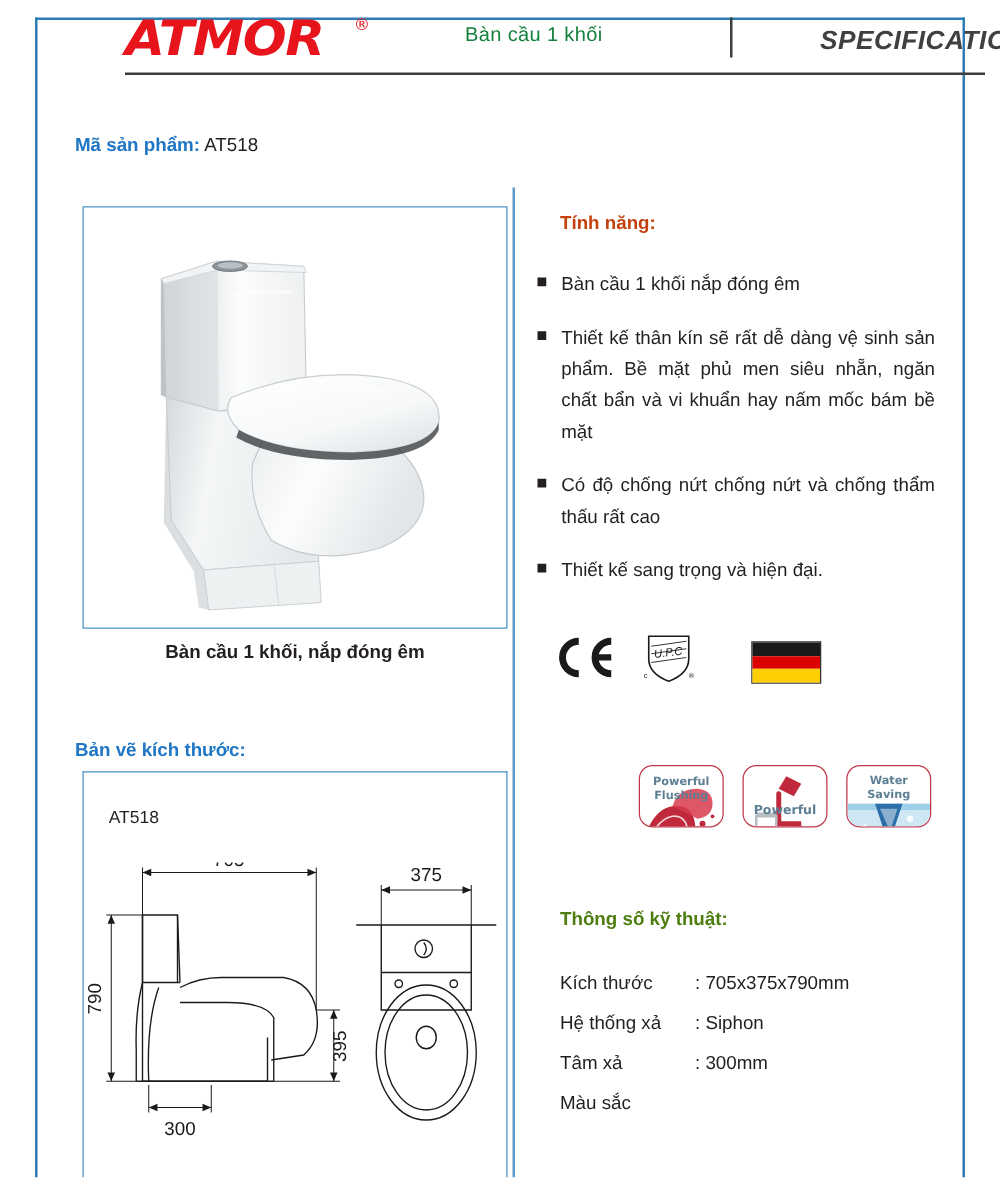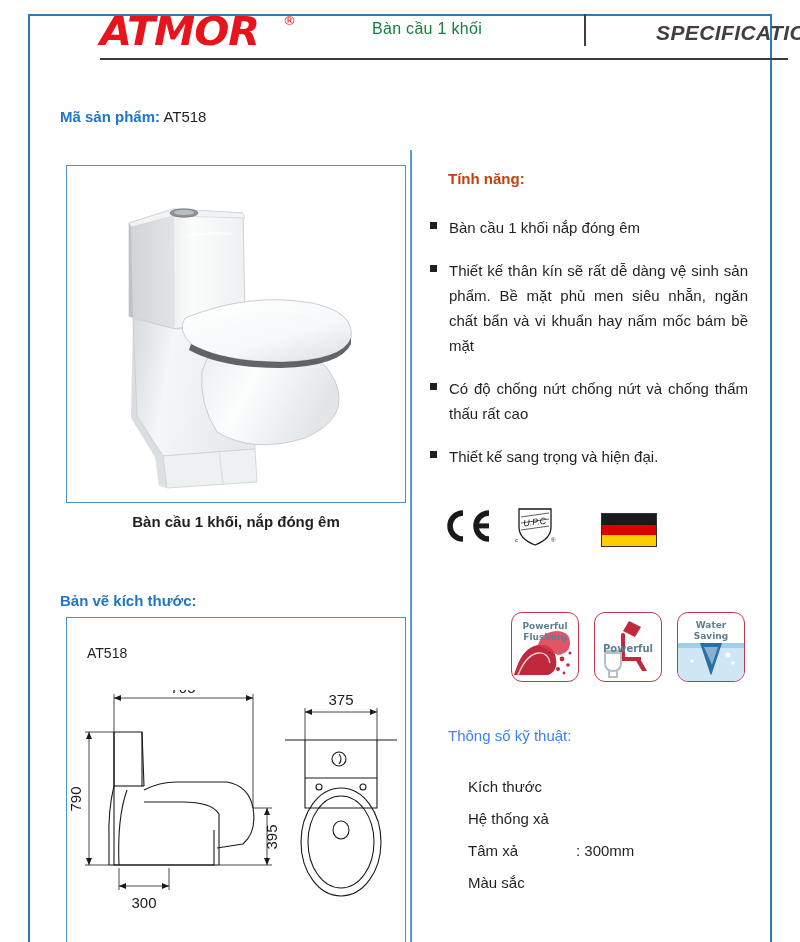--- a/index.html
+++ b/index.html
@@ -243,21 +243,21 @@
     position: absolute;
     left: 428px;
     top: 612px;
     width: 320px;
     height: 74px;
   }
   .badge {
     position: absolute;
     top: 0;
     width: 68px;
-    height: 70px;
+    height: 50px;
     border: 1.6px solid #c0394b;
     border-radius: 11px;
     box-sizing: border-box;
     overflow: hidden;
     background: #fff;
   }
   .badge-caption {
     position: absolute;
     width: 100%;
     text-align: center;
@@ -267,36 +267,36 @@
     color: #5d7f93;
     font-family: "DejaVu Sans", sans-serif;
   }
 
   
   #spec-heading {
     position: absolute;
     left: 448px;
     top: 727px;
     font-size: 15px;
-    font-weight: normal;
-    color: #3b82f6;
+    font-weight: bold;
+    color: #4d7c0f;
   }
   #spec-table {
     position: absolute;
     left: 448px;
     top: 778px;
     width: 300px;
   }
   .spec-row {
     display: flex;
     margin-bottom: 15px;
     font-size: 15px;
     color: #231f20;
   }
-  .spec-label { width: 108px; flex: 0 0 auto; margin-left: 20px; }
+  .spec-label { width: 108px; flex: 0 0 auto; }
   .spec-value { flex: 1 1 auto; }
 
   svg { display: block; }
 </style>
 </head>
 <body>
 
 <div id="page-frame"></div>
 <div id="column-divider"></div>
 
@@ -566,23 +566,25 @@
       <div>Water</div>
       <div>Saving</div>
     </div>
   </div>
 </div>
 
 <div id="spec-heading">Thông số kỹ thuật:</div>
 <div id="spec-table">
   <div class="spec-row">
     <span class="spec-label">Kích thước</span>
+    <span class="spec-value">: 705x375x790mm</span>
   </div>
   <div class="spec-row">
     <span class="spec-label">Hệ thống xả</span>
+    <span class="spec-value">: Siphon</span>
   </div>
   <div class="spec-row">
     <span class="spec-label">Tâm xả</span>
     <span class="spec-value">: 300mm</span>
   </div>
   <div class="spec-row">
     <span class="spec-label">Màu sắc</span>
   </div>
 </div>
 

